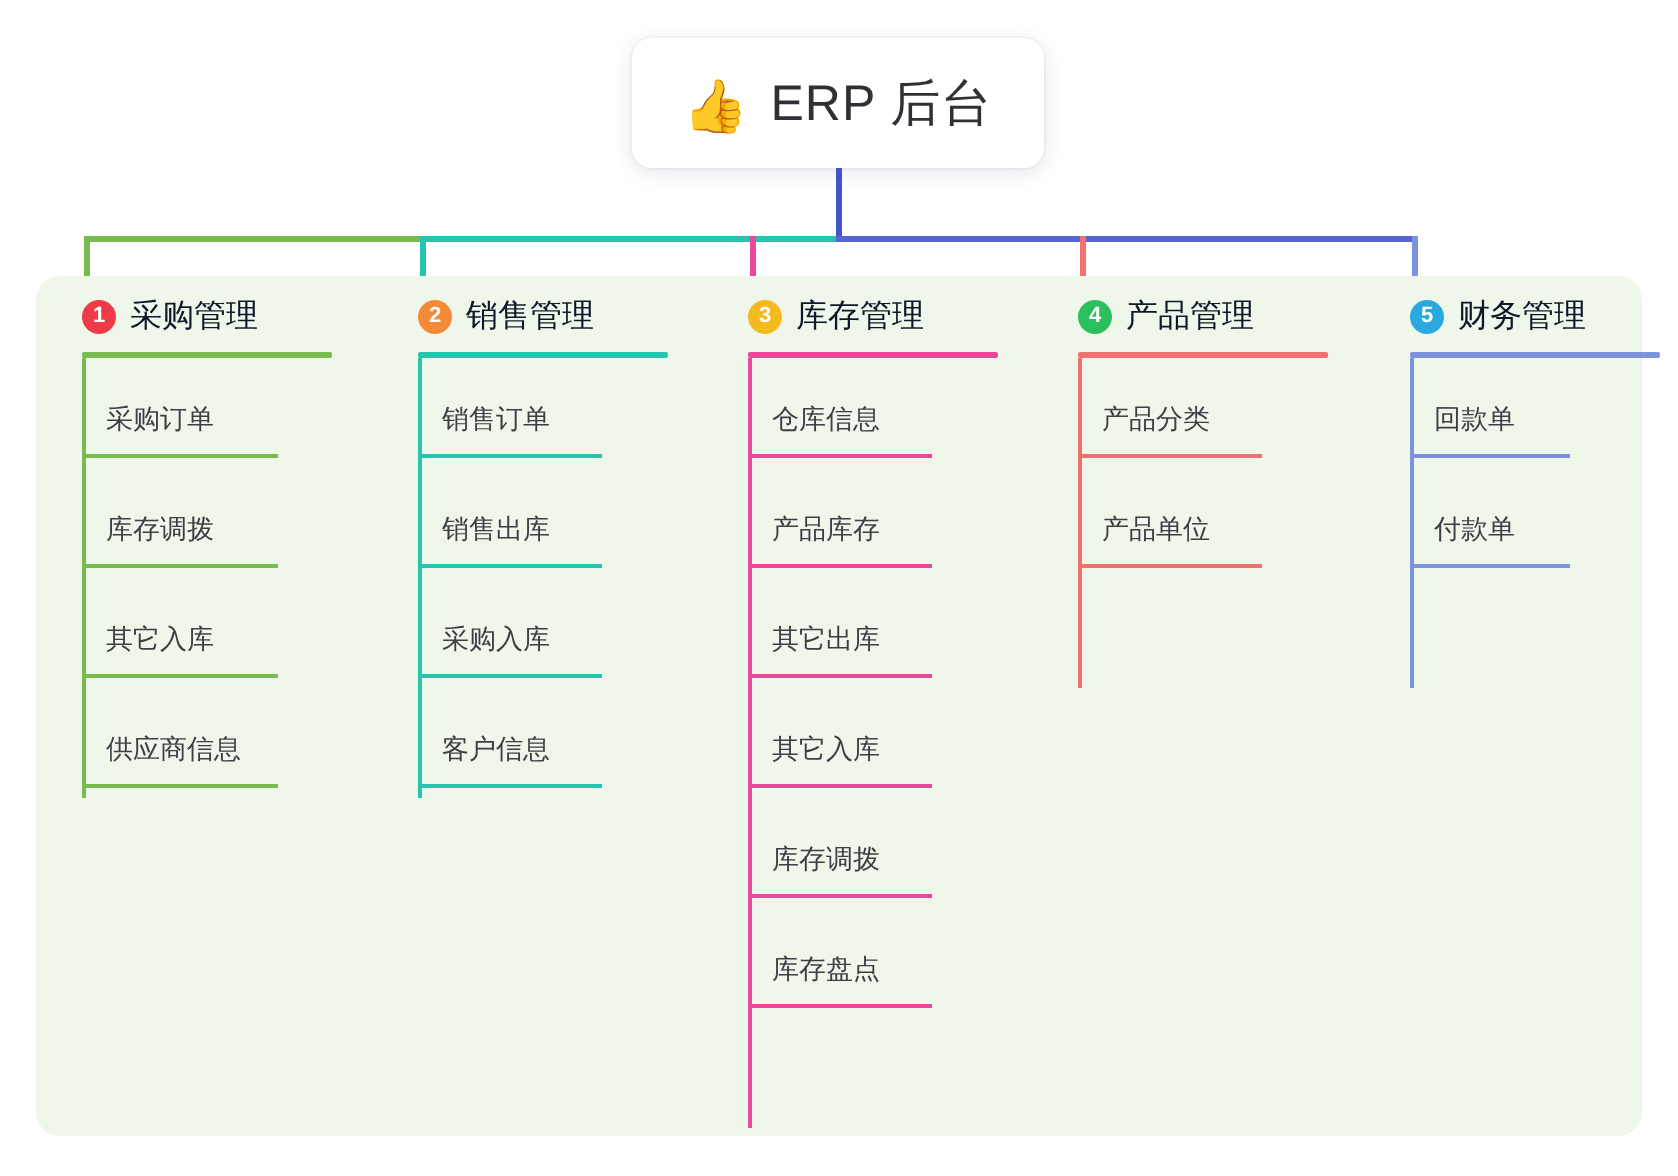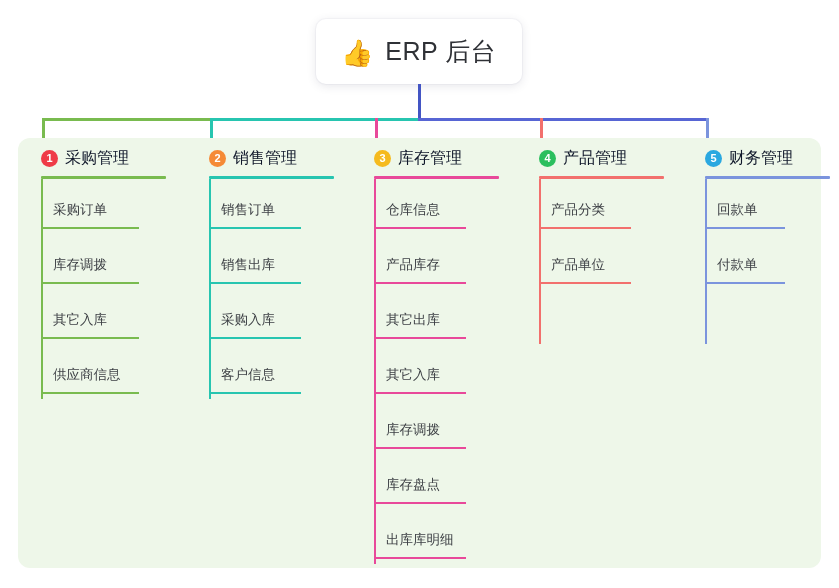--- a/index.html
+++ b/index.html
@@ -231,24 +231,20 @@
             <div class="leaf-rule" style="background: rgb(232, 73, 154); width: 92px;"></div>
           </div>
           <div class="leaf">
             <span class="leaf-label">库存调拨</span>
             <div class="leaf-rule" style="background: rgb(232, 73, 154); width: 92px;"></div>
           </div>
           <div class="leaf">
             <span class="leaf-label">库存盘点</span>
             <div class="leaf-rule" style="background: rgb(232, 73, 154); width: 92px;"></div>
           </div>
-          <div class="leaf">
-            <span class="leaf-label">出库库明细</span>
-            <div class="leaf-rule" style="background: rgb(232, 73, 154); width: 92px;"></div>
-          </div>
         </div>
       </div>
       <div class="col" style="left: 518px;">
         <div class="col-head">
           <span class="badge" style="background: rgb(43, 191, 94);">4</span>
           <span class="col-title">产品管理</span>
         </div>
         <div class="col-underline" style="background: rgb(242, 112, 109); width: 125px; margin-left: 21px;"></div>
         <div class="col-body">
           <div class="spine" style="background: rgb(242, 112, 109); height: 165px;"></div>

